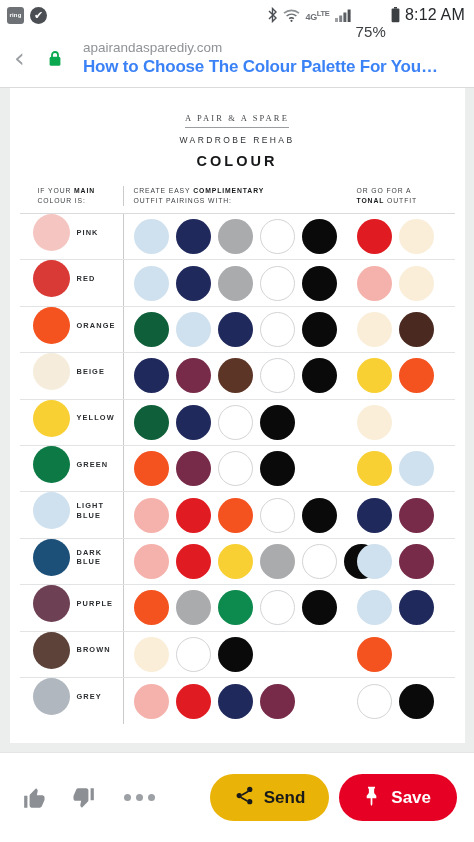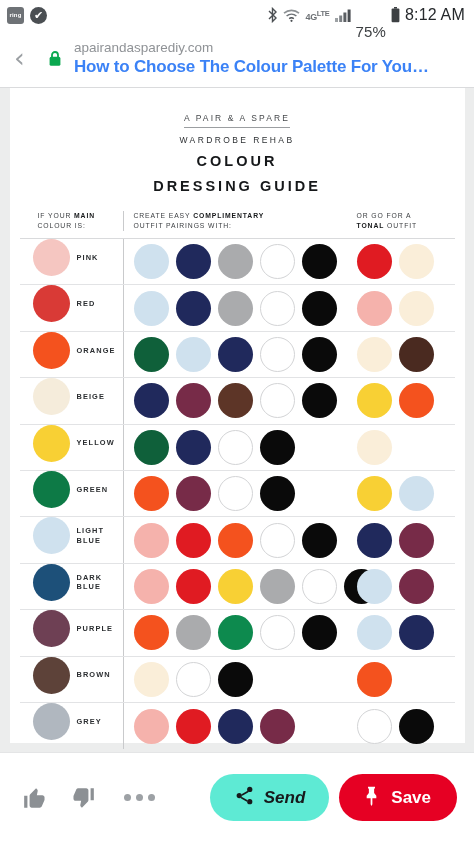--- a/index.html
+++ b/index.html
@@ -49,21 +49,21 @@
     background: #ffffff;
     border-bottom: 1px solid #dadbdd;
   }
   .back-chevron {
     width: 30px; flex: 0 0 30px;
     color: #9b9fa3; font-size: 27px; line-height: 1;
     font-family: "DejaVu Sans", sans-serif;
     margin-top: -3px;
   }
   .lock-wrap { flex: 0 0 22px; display: flex; justify-content: center; }
-  .hdr-text { margin-left: 8px; overflow: hidden; }
+  .hdr-text { margin-left: 17px; overflow: hidden; }
   .hdr-url {
     font-size: 13.5px; color: #8f9296; line-height: 17px;
     white-space: nowrap; overflow: hidden;
   }
   .hdr-title {
     font-size: 17px; font-weight: bold; color: #3b82f6;
     line-height: 22px; white-space: nowrap; overflow: hidden;
     letter-spacing: -.2px;
   }
 
@@ -76,21 +76,21 @@
   }
   .pin-image {
     width: 455px; height: 655px;
     background: #ffffff;
     padding: 14px 10px 0 10px;
   }
 
   .masthead { text-align: center; padding-top: 5px; }
   .brand {
     font-size: 8.5px; letter-spacing: 2.1px; color: #46494c;
-    font-family: Liberation Sans, sans-serif;
+    font-family: Liberation Serif, serif;
     padding-bottom: 4px;
     display: inline-block;
     border-bottom: 1px solid #9b9ea1;
   }
   .subtitle {
     font-size: 8.5px; letter-spacing: 2.4px; color: #2d3033;
     margin-top: 7px;
   }
   .bigtitle {
     font-size: 14.5px; letter-spacing: 3px; color: #16181a;
@@ -160,21 +160,21 @@
   .ico-btn { color: #8c9094; display: flex; align-items: center; }
   .dots-btn { display: flex; gap: 5px; align-items: center; padding: 6px; }
   .dot3 { width: 7px; height: 7px; border-radius: 50%; background: #9da1a5; }
   .actions { margin-left: auto; display: flex; align-items: center; gap: 10px; }
   .btn {
     height: 47px; border-radius: 24px;
     display: flex; align-items: center; gap: 9px;
     padding: 0 24px;
     font-size: 17px; font-weight: bold;
   }
-  .btn-send { background: #5eead4; color: #17191b; font-style: italic; }
+  .btn-send { background: #eab308; color: #17191b; }
   .btn-save { background: #e60023; color: #ffffff; padding: 0 26px 0 22px; }
 </style>
 </head>
 <body>
 
 <div class="statusbar">
   <div class="sb-left">
     <span class="ring-icon">ring</span>
     <span class="check-icon">✔</span>
   </div>
@@ -226,21 +226,20 @@
   </div>
 </div>
 
 <div class="page-body">
   <div class="pin-image">
 
     <div class="masthead">
       <div class="brand">A PAIR &amp; A SPARE</div>
       <div class="subtitle">WARDROBE REHAB</div>
       <div class="bigtitle">COLOUR</div>
-      <div class="bigtitle">DRESSING GUIDE</div>
     </div>
 
     <div class="col-head">
       <div class="ch-main">
         <div class="ch-line"><span>IF YOUR </span><b>MAIN</b></div>
         <div class="ch-line">COLOUR IS:</div>
       </div>
       <div class="ch-mid">
         <div class="ch-line"><span>CREATE EASY </span><b>COMPLIMENTARY</b></div>
         <div class="ch-line">OUTFIT PAIRINGS WITH:</div>

